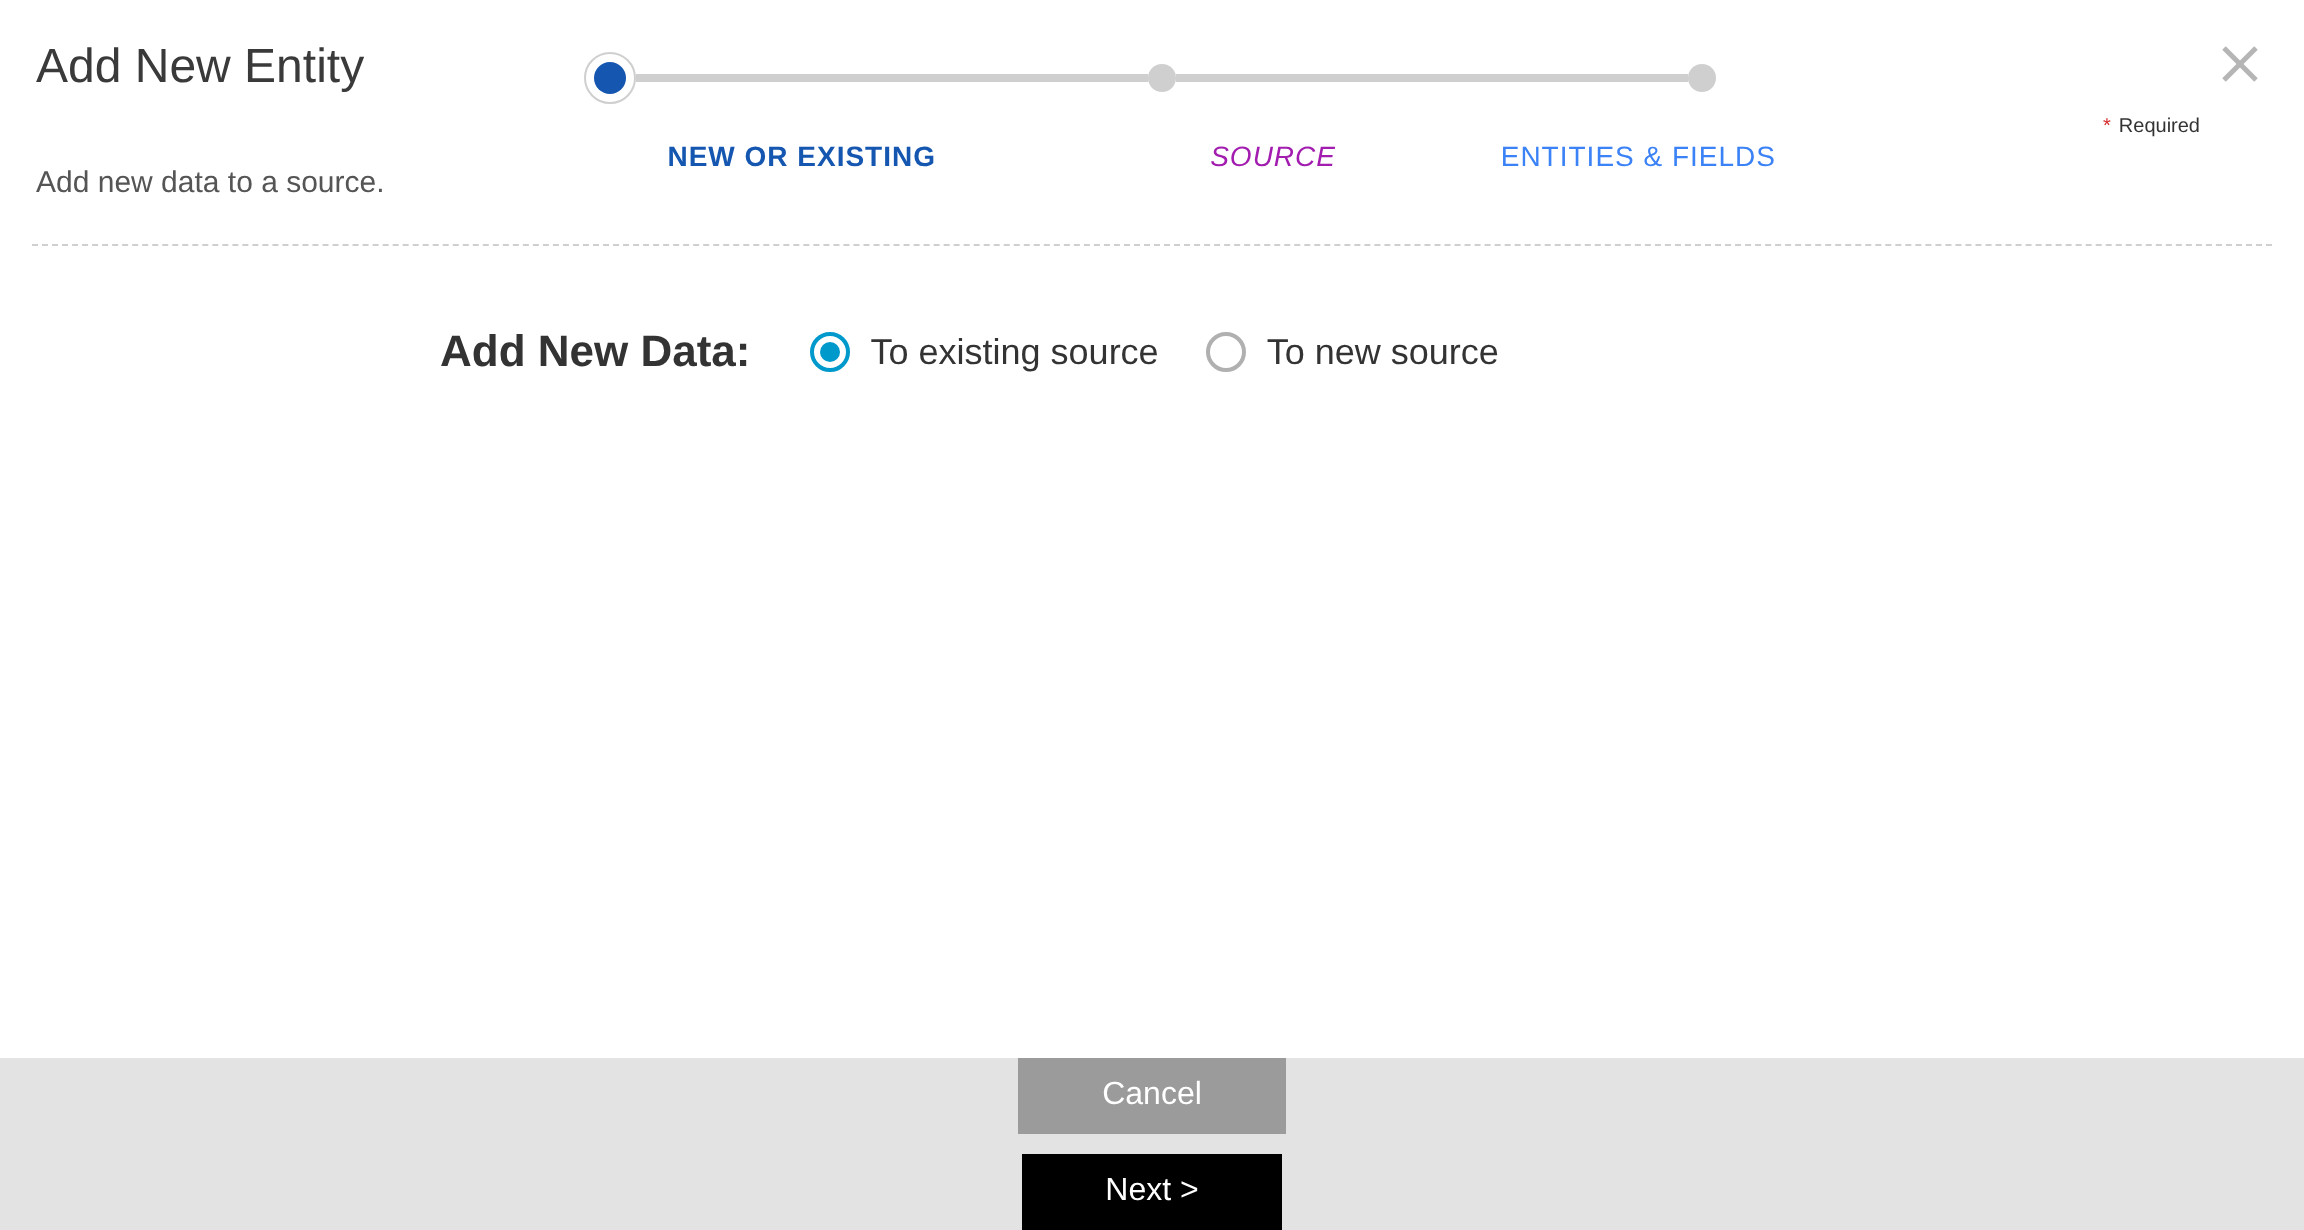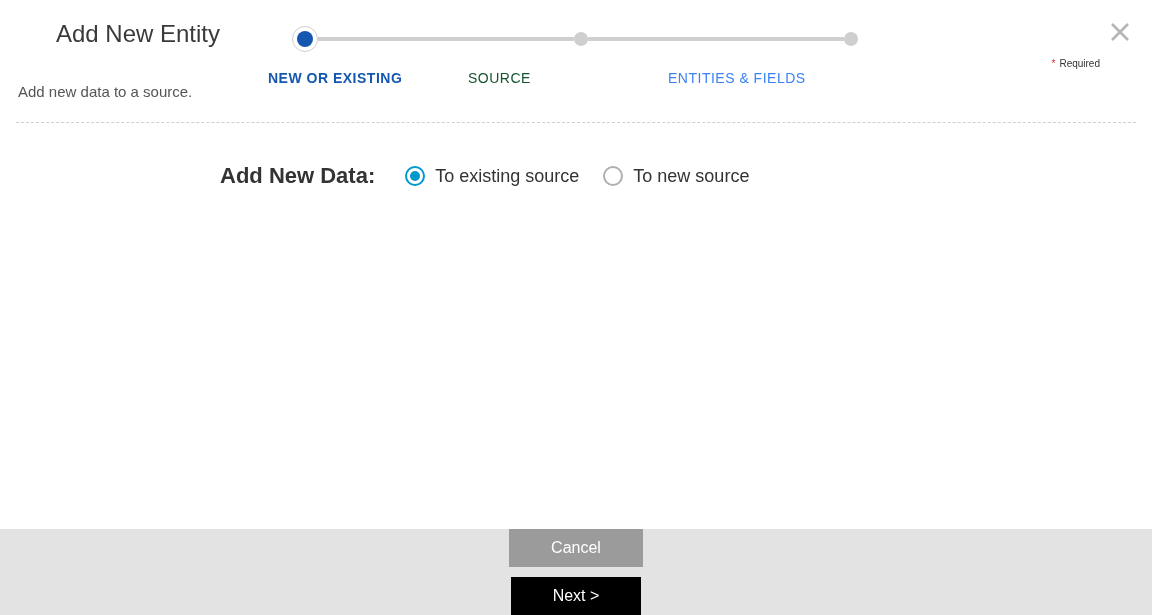--- a/index.html
+++ b/index.html
@@ -21,21 +21,20 @@
     padding: 14px 18px 0 18px;
     position: relative;
     gap: 40px;
   }
   .title-block { flex: 0 0 auto; width: 240px; }
   .title {
     font-size: 24px;
     color: #3a3a3a;
     font-weight: 400;
     margin: 6px 0 0 0;
-    text-align: center;
   }
   .subtitle {
     font-size: 15px;
     color: #555;
     margin-top: 35px;
   }
   .stepper-wrap {
     flex: 1 1 auto;
     padding-top: 12px;
   }
@@ -70,24 +69,24 @@
   }
   .step-labels {
     display: flex;
     width: 620px;
     margin-top: 18px;
     margin-left: -30px;
   }
   .step-label {
     font-size: 14px;
     letter-spacing: 0.5px;
-    text-align: left;
+    text-align: right;
   }
   .step-label.active { color: #1557b0; font-weight: 700; flex:0 0 200px; }
-  .step-label.mid { color: #14532d; flex:0 0 200px; }
+  .step-label.mid { color: #a21caf; flex:0 0 200px;font-style:italic; }
   .step-label.right { color: #3b82f6; flex:0 0 220px; }
 
   .req {
     position: absolute;
     right: 52px;
     top: 58px;
     font-size: 10px;
     color: #333;
   }
   .req .star { color: #d62c2c; margin-right: 4px; }

